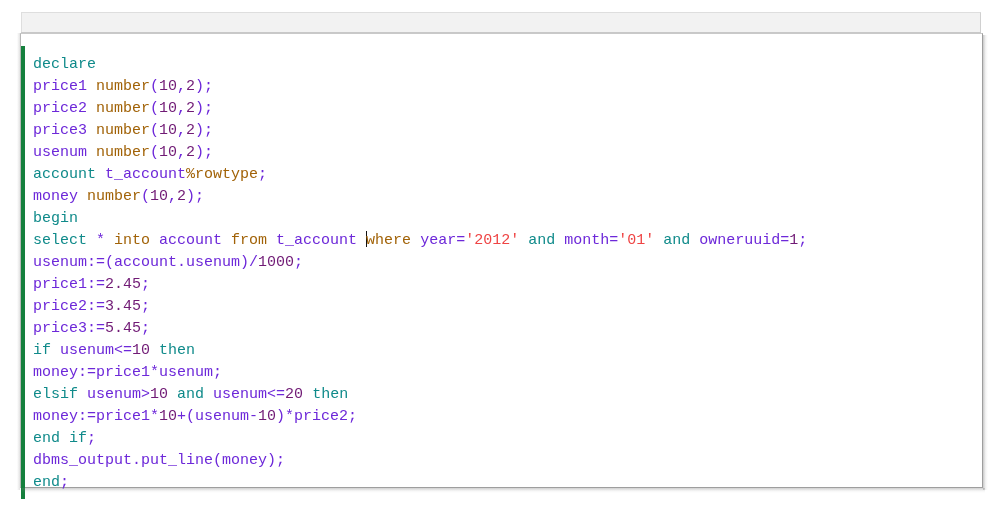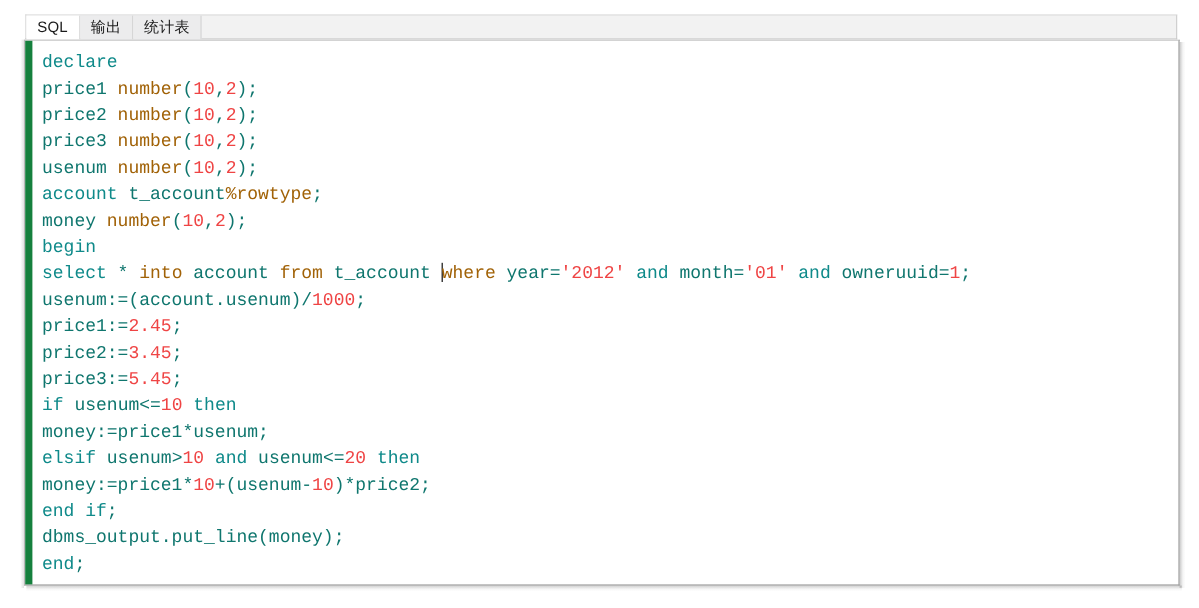--- a/index.html
+++ b/index.html
@@ -93,24 +93,24 @@
     background: #ffffff;
     box-sizing: border-box;
     border-left: 1px solid #b7b7b7;
     border-right: 1px solid #9e9e9e;
     border-bottom: 1px solid #9e9e9e;
     border-top: 1px solid #c9c9c9;
   }
   .editor-frame-inner {
     position: absolute;
     left: 0;
-    top: 0;
+    top: 12px;
     width: 100%;
     height: 100%;
-    border-left: 6px solid #15803d;
+    border-left: 4px solid #15803d;
     box-sizing: border-box;
   }
   
   .shadow-right {
     position: absolute;
     left: 983px;
     top: 35px;
     width: 5px;
     height: 455px;
     background: linear-gradient(to right, rgba(120,120,120,0.40), rgba(150,150,150,0.10) 55%, rgba(255,255,255,0));
@@ -154,23 +154,23 @@
     color: #222222;
     letter-spacing: 0px;
     overflow: hidden;
   }
   .code .line {
     height: 22px;
     white-space: pre;
   }
   .kw   { color: #0f8a8a; }           
   .typ  { color: #a16207; }           
-  .num  { color: #ef4444; }           
+  .num  { color: #701a75; }           
   .str  { color: #ef4444; }           
-  .id   { color: #0f766e; }           
+  .id   { color: #6d28d9; }           
 
   .caret {
     display: inline-block;
     width: 1px;
     height: 16px;
     background: #111111;
     vertical-align: -3px;
     margin: 0 -1px 0 0;
   }
 </style>
@@ -178,25 +178,20 @@
 <body>
 
 <div id="app">
 
   <div class="shadow-top"></div>
   <div class="shadow-left"></div>
 
   <div class="tabstrip">
     <div class="tabstrip-bg"></div>
     <div class="tabstrip-underline"></div>
-    <div class="tabs" id="tabs-container">
-        <div class="tab selected">SQL</div>
-        <div class="tab cjk">输出</div>
-        <div class="tab cjk">统计表</div>
-      </div>
   </div>
 
   <div class="editor-frame">
     <div class="editor-frame-inner">
       <div class="code" id="code-area"><div class="line"><span class="kw">declare</span></div><div class="line"><span class="id">price1 </span><span class="typ">number</span><span class="id">(</span><span class="num">10</span><span class="id">,</span><span class="num">2</span><span class="id">);</span></div><div class="line"><span class="id">price2 </span><span class="typ">number</span><span class="id">(</span><span class="num">10</span><span class="id">,</span><span class="num">2</span><span class="id">);</span></div><div class="line"><span class="id">price3 </span><span class="typ">number</span><span class="id">(</span><span class="num">10</span><span class="id">,</span><span class="num">2</span><span class="id">);</span></div><div class="line"><span class="id">usenum </span><span class="typ">number</span><span class="id">(</span><span class="num">10</span><span class="id">,</span><span class="num">2</span><span class="id">);</span></div><div class="line"><span class="kw">account</span><span class="id"> t_account</span><span class="typ">%rowtype</span><span class="id">;</span></div><div class="line"><span class="id">money </span><span class="typ">number</span><span class="id">(</span><span class="num">10</span><span class="id">,</span><span class="num">2</span><span class="id">);</span></div><div class="line"><span class="kw">begin</span></div><div class="line"><span class="kw">select</span><span class="id"> * </span><span class="typ">into</span><span class="id"> account </span><span class="typ">from</span><span class="id"> t_account </span><span class="caret"></span><span class="typ">where</span><span class="id"> year=</span><span class="str">'2012'</span><span class="id"> </span><span class="kw">and</span><span class="id"> month=</span><span class="str">'01'</span><span class="id"> </span><span class="kw">and</span><span class="id"> owneruuid=</span><span class="num">1</span><span class="id">;</span></div><div class="line"><span class="id">usenum:=(account.usenum)/</span><span class="num">1000</span><span class="id">;</span></div><div class="line"><span class="id">price1:=</span><span class="num">2.45</span><span class="id">;</span></div><div class="line"><span class="id">price2:=</span><span class="num">3.45</span><span class="id">;</span></div><div class="line"><span class="id">price3:=</span><span class="num">5.45</span><span class="id">;</span></div><div class="line"><span class="kw">if</span><span class="id"> usenum&lt;=</span><span class="num">10</span><span class="id"> </span><span class="kw">then</span></div><div class="line"><span class="id">money:=price1*usenum;</span></div><div class="line"><span class="kw">elsif</span><span class="id"> usenum&gt;</span><span class="num">10</span><span class="id"> </span><span class="kw">and</span><span class="id"> usenum&lt;=</span><span class="num">20</span><span class="id"> </span><span class="kw">then</span></div><div class="line"><span class="id">money:=price1*</span><span class="num">10</span><span class="id">+(usenum-</span><span class="num">10</span><span class="id">)*price2;</span></div><div class="line"><span class="kw">end</span><span class="id"> </span><span class="kw">if</span><span class="id">;</span></div><div class="line"><span class="id">dbms_output.put_line(money);</span></div><div class="line"><span class="kw">end</span><span class="id">;</span></div></div>
     </div>
   </div>
 
   <div class="shadow-right"></div>
   <div class="shadow-bottom"></div>

